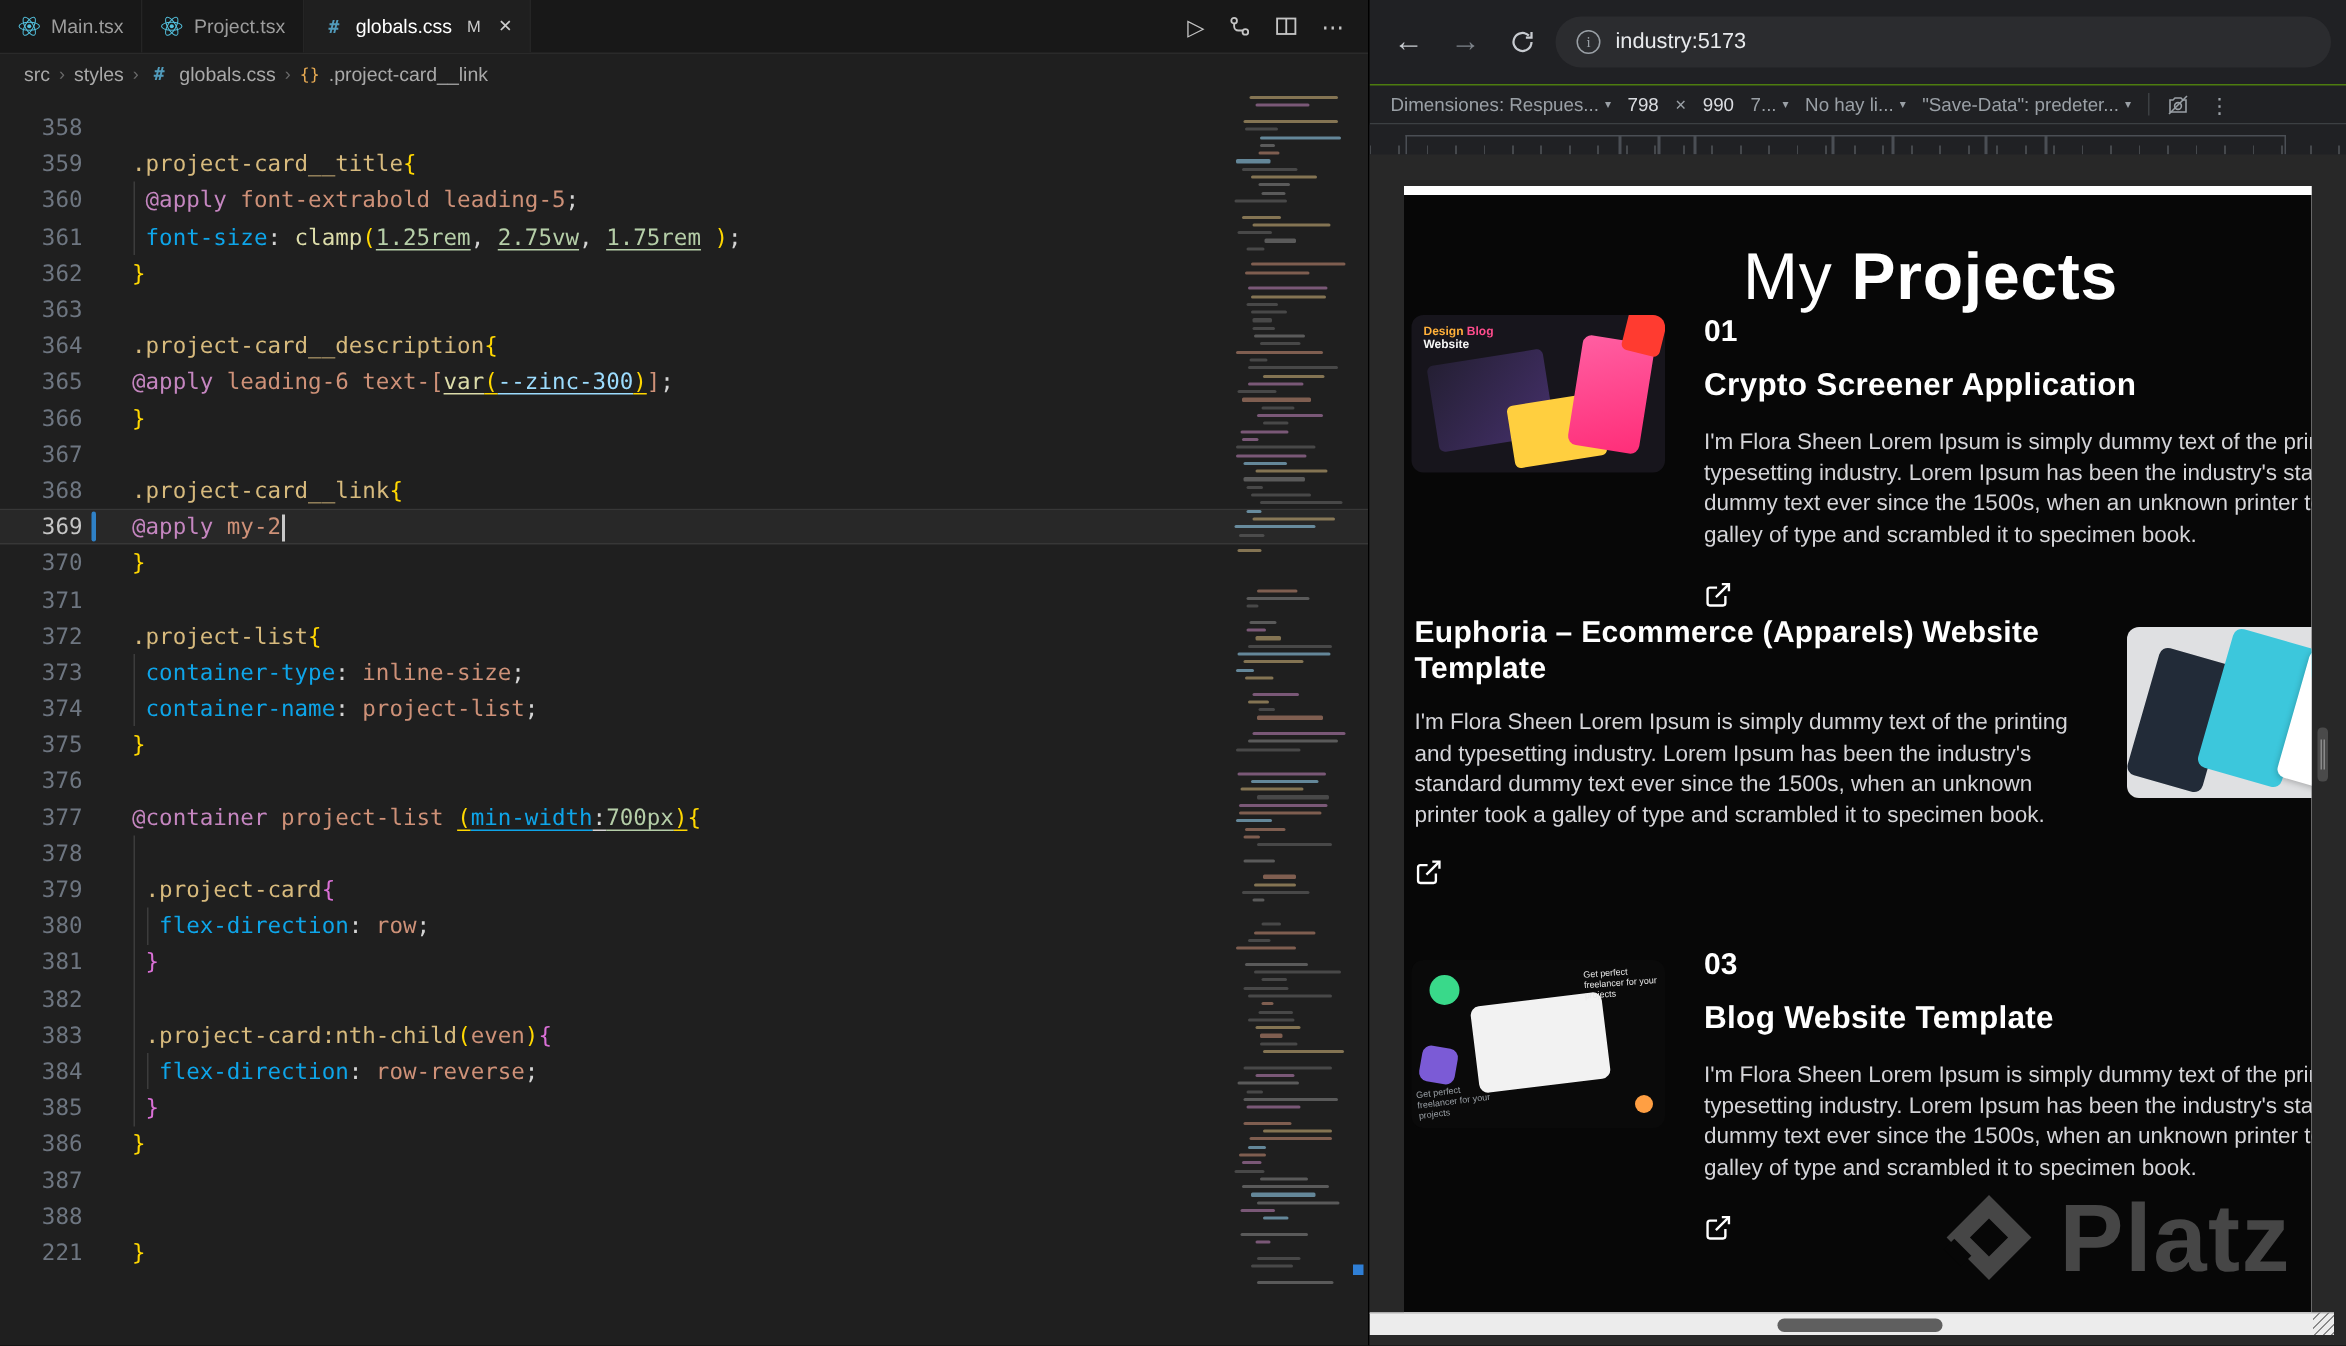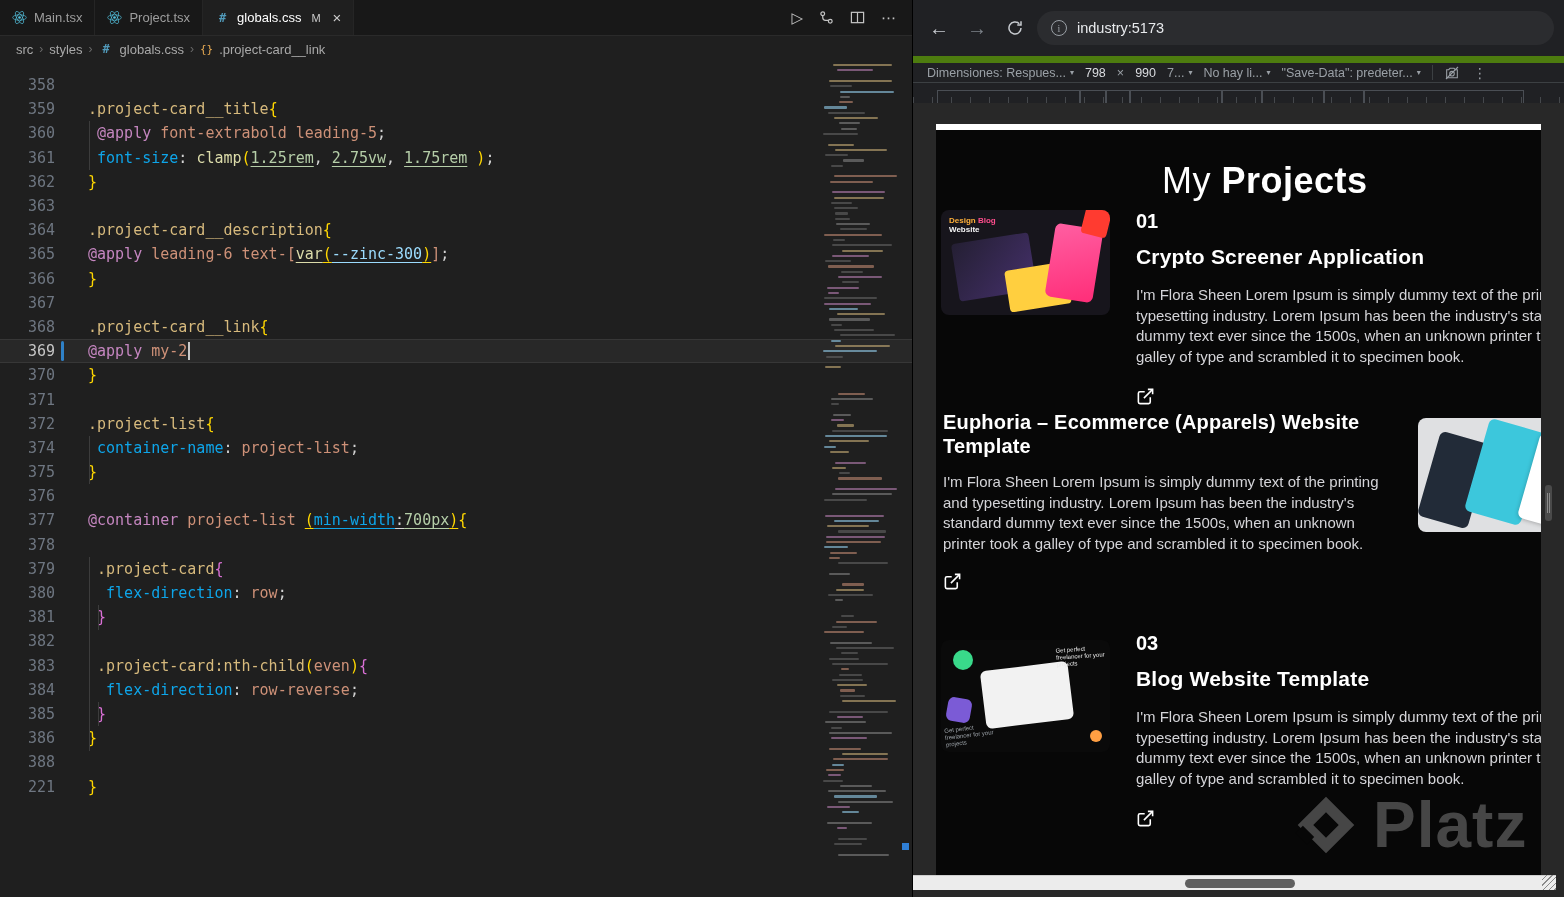--- a/index.html
+++ b/index.html
@@ -39,35 +39,35 @@
   .minimap .mbar{position:absolute;height:2.2px;border-radius:1px;opacity:.55}
   .ovr-marker{position:absolute;right:3px;top:781px;width:7px;height:7px;background:#2f7fd6}
 
   
   .browser{width:651px;height:897px;display:flex;flex-direction:column;background:#202124;flex:0 0 651px}
   .bnav{height:56px;display:flex;align-items:center;padding:0 10px;gap:6px}
   .nav-btn{width:32px;height:32px;display:flex;align-items:center;justify-content:center;color:#c7cbd0;font-size:20px;border-radius:50%;cursor:pointer}
   .nav-btn.dim{color:#7d838a}
   .urlbar{flex:1;height:34px;background:#2b2c2f;border-radius:17px;display:flex;align-items:center;padding:0 14px;gap:10px;color:#e8eaed;font-size:14.5px;cursor:text}
   .info-i{width:16px;height:16px;border:1.5px solid #9aa0a6;border-radius:50%;color:#9aa0a6;font-size:10px;display:flex;align-items:center;justify-content:center;font-family:"Liberation Serif",serif;flex:0 0 16px}
-  .devbar{height:27px;border-top:7px solid #4d7c0f;border-bottom:1px solid #3c4043;display:flex;align-items:center;padding:0 14px;gap:11px;color:#9aa0a6;font-size:12.5px;white-space:nowrap}
+  .devbar{height:27px;border-top:1px solid #4d7c0f;border-bottom:1px solid #3c4043;display:flex;align-items:center;padding:0 14px;gap:11px;color:#9aa0a6;font-size:12.5px;white-space:nowrap}
   .dd{display:flex;align-items:center;gap:4px;cursor:pointer}
   .caret-dn{font-size:8px;color:#9aa0a6}
   .dim-num{color:#dadce0;cursor:text}
   .sep-v{width:1px;height:15px;background:#3c4043}
   .devbar .icon-btn{display:flex;align-items:center;cursor:pointer;color:#9aa0a6}
   .kebab{font-size:14px;margin-left:2px}
   .ruler{height:20px;position:relative;background:#202124;overflow:hidden}
   .ruler .seg{position:absolute;bottom:0;height:13px;border:1px solid #4a4e54;border-bottom:none}
   .ruler .t1{position:absolute;bottom:0;left:0;right:0;height:6px;background:repeating-linear-gradient(90deg,#45484c 0 1px,transparent 1px 19px)}
   .vp{flex:1;position:relative;background:#282828;overflow:hidden}
   .page-clip{position:absolute;left:23px;top:21px;width:605px;height:751px;overflow:hidden;background:#ffffff}
   .page{position:absolute;left:0;top:0;width:790px;height:751px;background:#ffffff}
   .site{position:absolute;left:0;top:6px;width:790px;height:745px;background:#070707;color:#fff;overflow:hidden}
-  .site-title{position:absolute;left:226px;top:30px;font-size:36px;color:#fff;letter-spacing:.5px}
+  .site-title{position:absolute;left:226px;top:30px;font-size:44px;color:#fff;letter-spacing:.5px}
   .site-title .lt{font-weight:400}
   .site-title .bd{font-weight:800}
   .card{position:absolute;display:flex}
   .card1{left:5px;top:80px}
   .card3{left:5px;top:502px}
   .card2{left:7px;top:280px;width:660px}
   .thumb{border-radius:8px;position:relative;overflow:hidden;flex:0 0 auto;cursor:pointer}
   .card1 .thumb{width:169px;height:105px}
   .card3 .thumb{width:169px;height:112px;margin-top:8px}
   .card2 .thumb{position:absolute;left:475px;top:8px;width:169px;height:114px}
@@ -192,33 +192,35 @@
           <div class="cl"><span class="ln">363</span><span class="ct"></span></div>
           <div class="cl"><span class="ln">364</span><span class="ct"><span class="tk-sel">.project-card__description</span><span class="tk-br1">{</span></span></div>
           <div class="cl"><span class="ln">365</span><span class="ct"><span class="tk-at">@apply</span><span class="tk-val"> leading-6 text-[</span><span class="tk-fn tk-u">var</span><span class="tk-par tk-u">(</span><span class="tk-cvar tk-u">--zinc-300</span><span class="tk-par tk-u">)</span><span class="tk-val">]</span><span class="tk-pu">;</span></span></div>
           <div class="cl"><span class="ln">366</span><span class="ct"><span class="tk-br1">}</span></span></div>
           <div class="cl"><span class="ln">367</span><span class="ct"></span></div>
           <div class="cl"><span class="ln">368</span><span class="ct"><span class="tk-sel">.project-card__link</span><span class="tk-br1">{</span></span></div>
           <div class="cl active"><span class="gitbar"></span><span class="ln">369</span><span class="ct"><span class="tk-at">@apply</span><span class="tk-val"> my-2</span><span class="caret"></span></span></div>
           <div class="cl"><span class="ln">370</span><span class="ct"><span class="tk-br1">}</span></span></div>
           <div class="cl"><span class="ln">371</span><span class="ct"></span></div>
           <div class="cl"><span class="ln">372</span><span class="ct"><span class="tk-sel">.project-list</span><span class="tk-br1">{</span></span></div>
+          <div class="cl"><span class="ln">373</span><span class="ct"><span class="tk-pl"> </span><span class="tk-prop">container-type</span><span class="tk-pu">: </span><span class="tk-val">inline-size</span><span class="tk-pu">;</span></span></div>
           <div class="cl"><span class="ln">374</span><span class="ct"><span class="tk-pl"> </span><span class="tk-prop">container-name</span><span class="tk-pu">: </span><span class="tk-val">project-list</span><span class="tk-pu">;</span></span></div>
           <div class="cl"><span class="ln">375</span><span class="ct"><span class="tk-br1">}</span></span></div>
           <div class="cl"><span class="ln">376</span><span class="ct"></span></div>
           <div class="cl"><span class="ln">377</span><span class="ct"><span class="tk-at">@container</span><span class="tk-pl"> </span><span class="tk-val">project-list</span><span class="tk-pl"> </span><span class="tk-par tk-u">(</span><span class="tk-prop tk-u">min-width</span><span class="tk-pu tk-u">:</span><span class="tk-num tk-u">700px</span><span class="tk-par tk-u">)</span><span class="tk-br1">{</span></span></div>
           <div class="cl"><span class="ln">378</span><span class="ct"></span></div>
           <div class="cl"><span class="ln">379</span><span class="ct"><span class="tk-pl"> </span><span class="tk-sel">.project-card</span><span class="tk-br2">{</span></span></div>
           <div class="cl"><span class="ln">380</span><span class="ct"><span class="tk-pl">  </span><span class="tk-prop">flex-direction</span><span class="tk-pu">: </span><span class="tk-val">row</span><span class="tk-pu">;</span></span></div>
           <div class="cl"><span class="ln">381</span><span class="ct"><span class="tk-pl"> </span><span class="tk-br2">}</span></span></div>
           <div class="cl"><span class="ln">382</span><span class="ct"></span></div>
           <div class="cl"><span class="ln">383</span><span class="ct"><span class="tk-pl"> </span><span class="tk-sel">.project-card</span><span class="tk-sel">:nth-child</span><span class="tk-par">(</span><span class="tk-val">even</span><span class="tk-par">)</span><span class="tk-br2">{</span></span></div>
           <div class="cl"><span class="ln">384</span><span class="ct"><span class="tk-pl">  </span><span class="tk-prop">flex-direction</span><span class="tk-pu">: </span><span class="tk-val">row-reverse</span><span class="tk-pu">;</span></span></div>
           <div class="cl"><span class="ln">385</span><span class="ct"><span class="tk-pl"> </span><span class="tk-br2">}</span></span></div>
           <div class="cl"><span class="ln">386</span><span class="ct"><span class="tk-br1">}</span></span></div>
+          <div class="cl"><span class="ln">387</span><span class="ct"></span></div>
           <div class="cl"><span class="ln">388</span><span class="ct"></span></div>
           <div class="cl"><span class="ln">221</span><span class="ct"><span class="tk-br1">}</span></span></div>
         </div>
       <div class="minimap">
           <div class="mbar" style="top: 0px; left: 14.3964px; width: 58.3217px; background: rgb(215, 186, 125);"></div>
           <div class="mbar" style="top: 5.3px; left: 17.7887px; width: 36.6614px; background: rgb(197, 134, 192);"></div>
           <div class="mbar" style="top: 15.9px; left: 9.74727px; width: 62.8368px; background: rgb(215, 186, 125);"></div>
           <div class="mbar" style="top: 21.2px; left: 11.2377px; width: 22.0981px; background: rgb(106, 106, 106);"></div>
           <div class="mbar" style="top: 26.5px; left: 20.9965px; width: 54.1864px; background: rgb(156, 220, 254);"></div>
           <div class="mbar" style="top: 31.8px; left: 20.8316px; width: 10.5019px; background: rgb(138, 138, 138);"></div>

